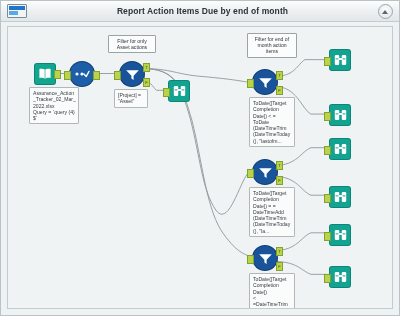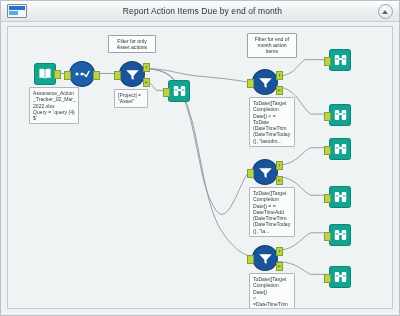--- a/index.html
+++ b/index.html
@@ -30,21 +30,21 @@
   .tb-icon:before{
     content:"";position:absolute;left:1px;top:1px;right:1px;height:4px;
     background:#1f76c8;
   }
   .tb-icon:after{
     content:"";position:absolute;left:1px;top:6px;width:9px;height:4px;
     background:#5aa8e8;
   }
   .tb-title{
     flex:1 1 auto;text-align:center;
-    font-size:8.5px;font-weight:normal;color:#2c3338;
+    font-size:8.5px;font-weight:bold;color:#2c3338;
     letter-spacing:.1px;white-space:nowrap;overflow:hidden;
   }
   .tb-btn{
     width:13px;height:13px;margin-right:6px;flex:0 0 auto;
     border-radius:50%;border:1px solid #9aa6ac;
     background:radial-gradient(circle at 50% 35%,#fbfcfc,#dfe5e8);
     position:relative;
   }
   .tb-btn:after{
     content:"";position:absolute;left:3px;top:5px;

